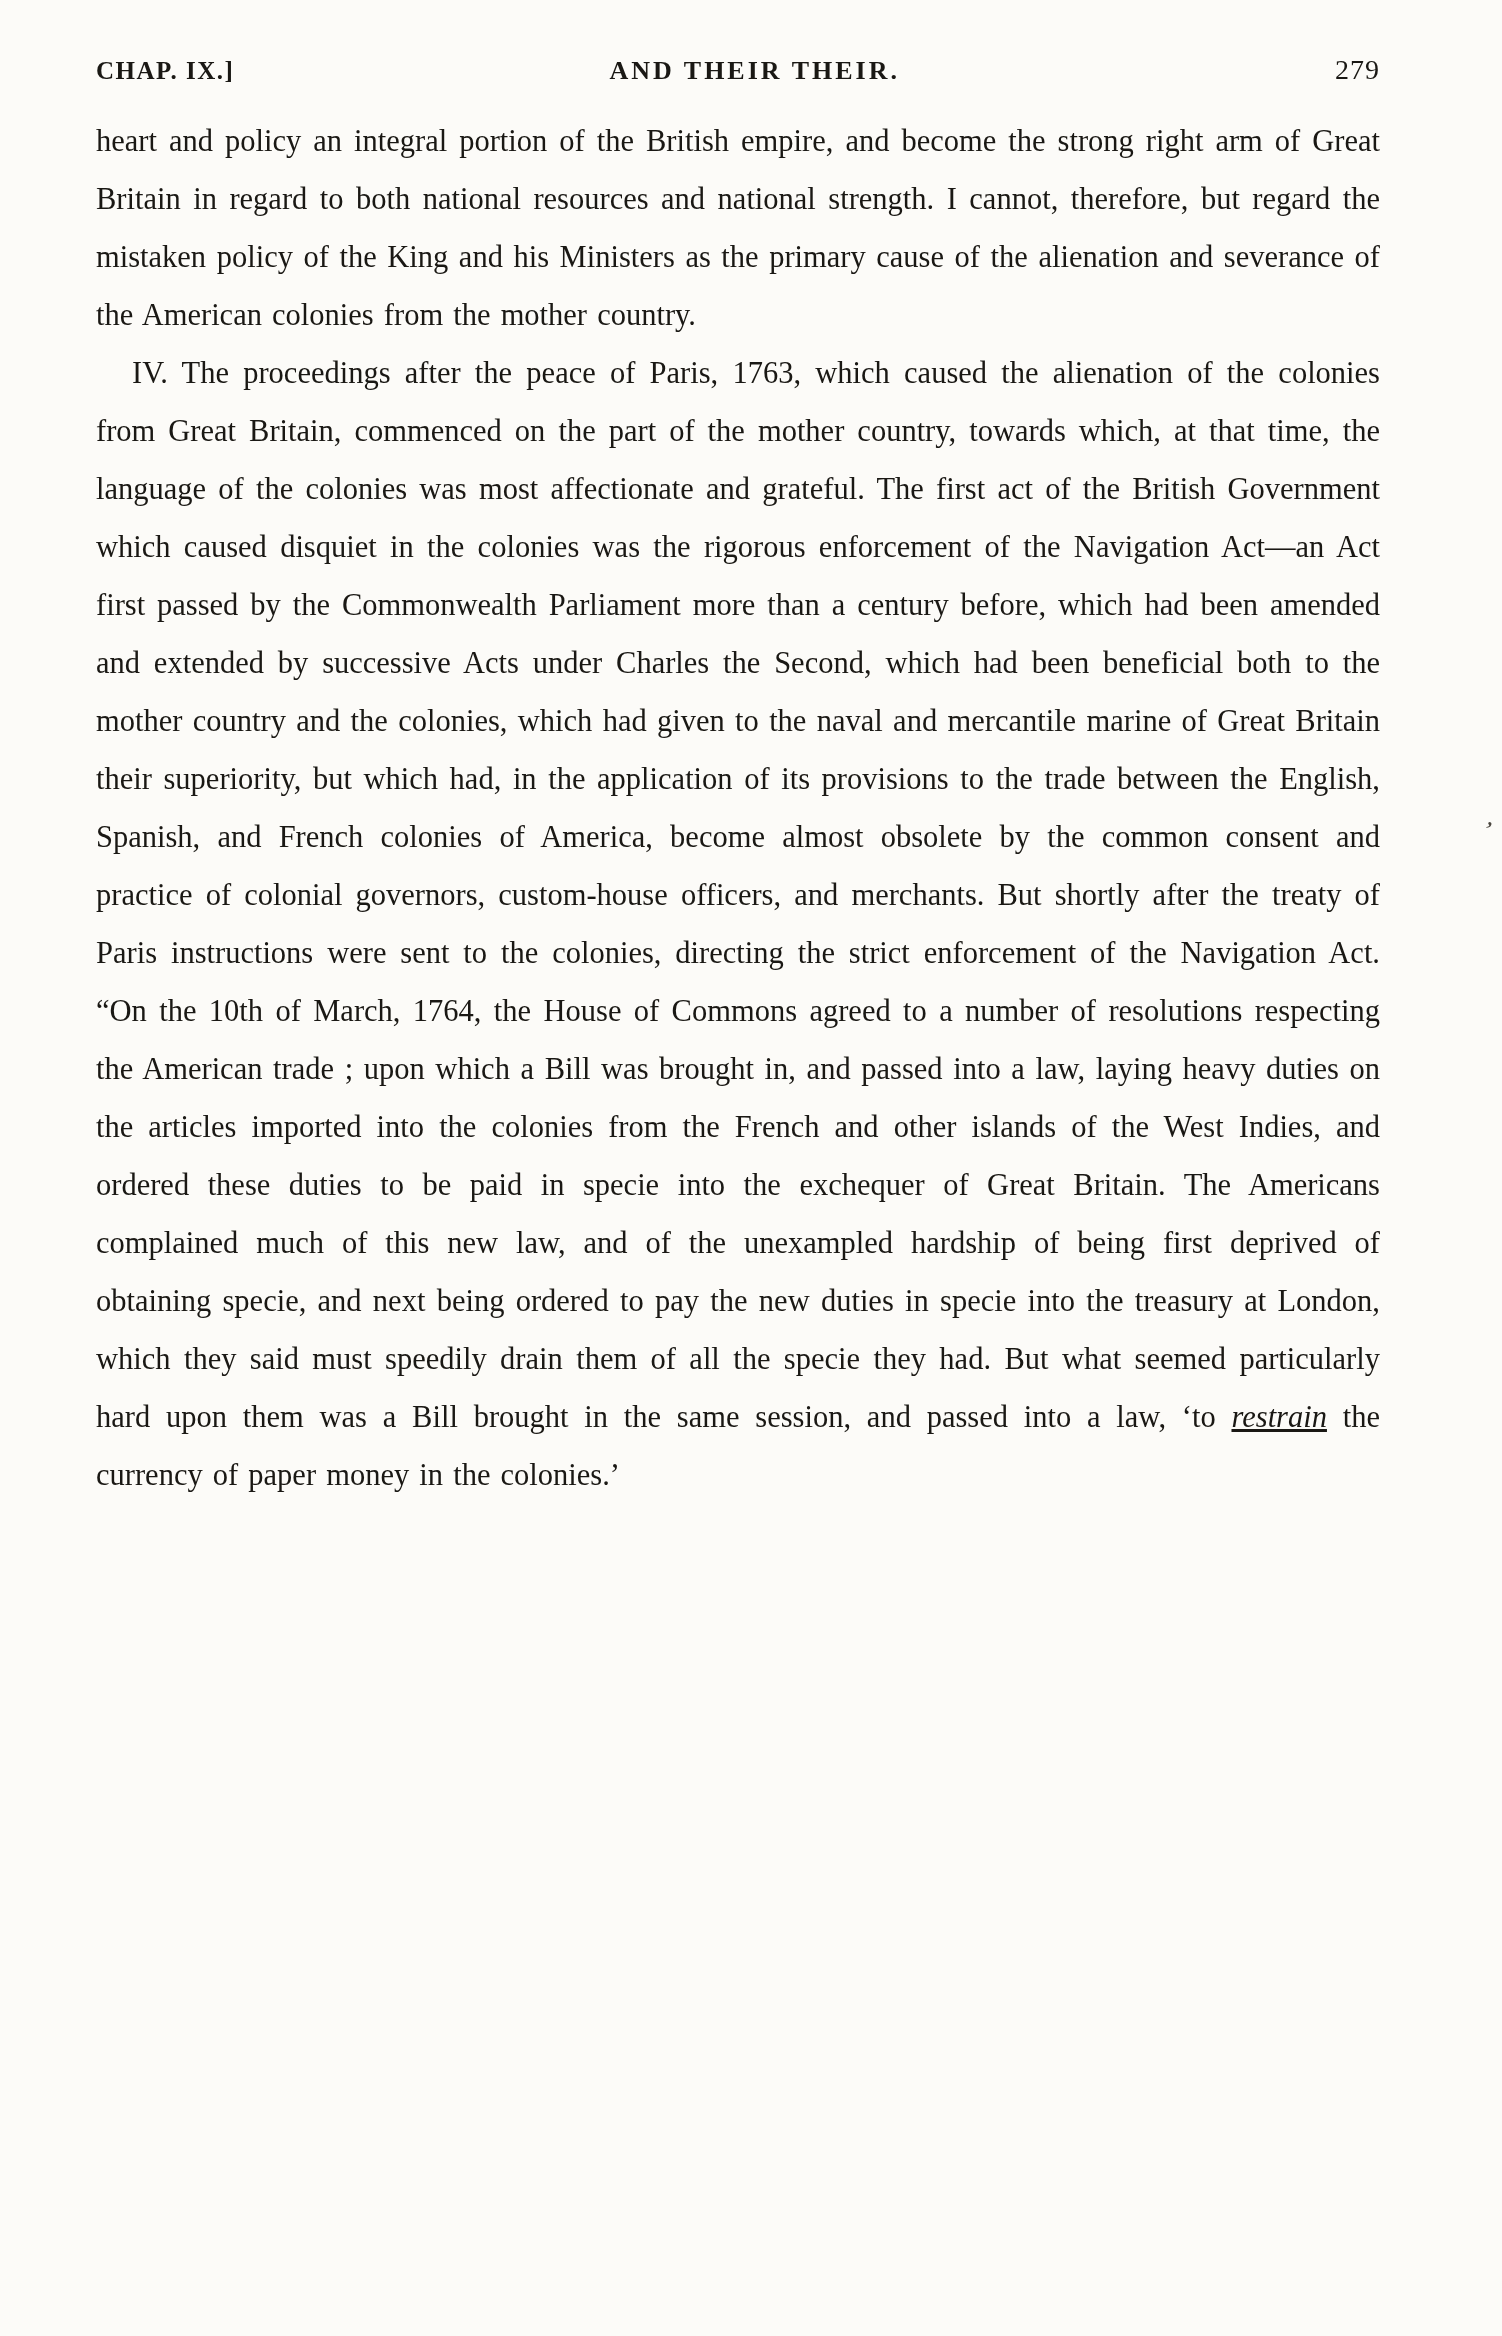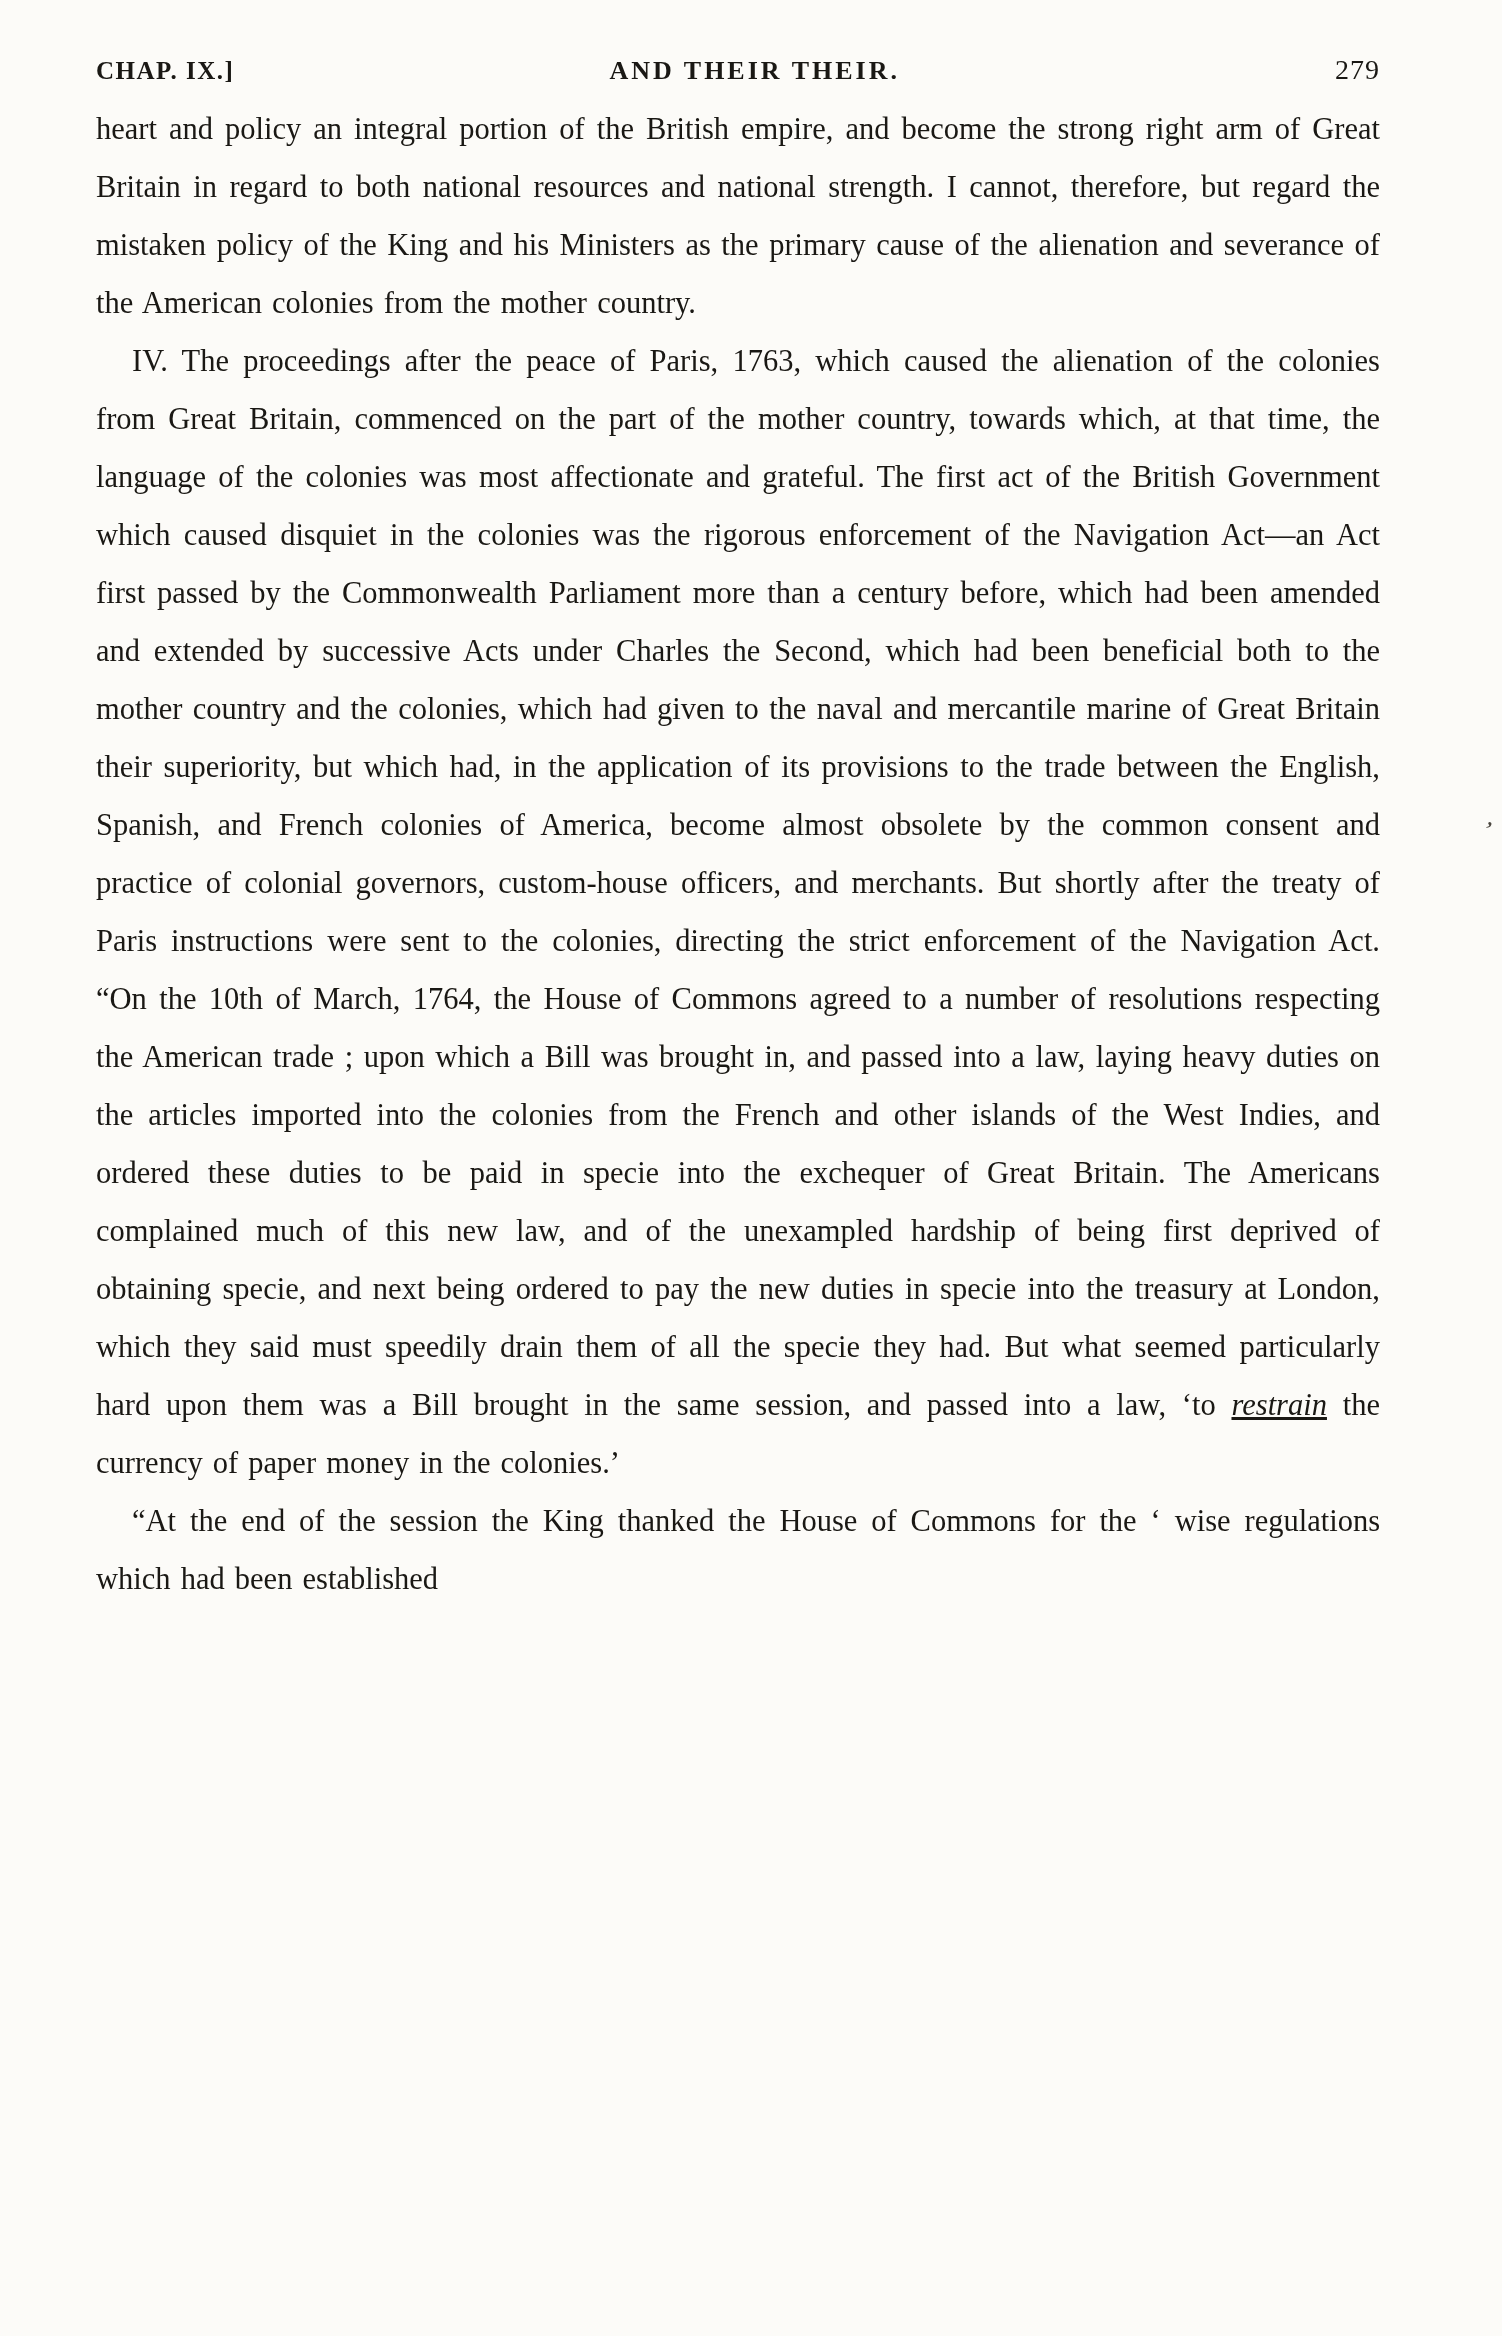--- a/index.html
+++ b/index.html
@@ -16,21 +16,21 @@
     box-sizing: border-box;
     padding: 54px 122px 0 96px;
     font-family: "Liberation Serif", "DejaVu Serif", serif;
     color: #1a1814;
     overflow: hidden;
   }
   .page-header {
     display: flex;
     justify-content: space-between;
     align-items: baseline;
-    margin-bottom: 14px;
+    margin-bottom: 26px;
   }
   .chapter-label {
     font-size: 25px;
     font-weight: 600;
     letter-spacing: 1.5px;
     white-space: nowrap;
   }
   .running-title {
     font-size: 26px;
     font-weight: 600;
@@ -77,18 +77,17 @@
 
   <header class="page-header">
     <span class="chapter-label">CHAP. IX.]</span>
     <span class="running-title">AND THEIR THEIR.</span>
     <span class="page-number">279</span>
   </header>
 
   <main class="page-body">
       <p class="para"><span>heart and policy an integral portion of the British empire, and become the strong right arm of Great Britain in regard to both national resources and national strength. I cannot, therefore, but regard the mistaken policy of the King and his Ministers as the primary cause of the alienation and severance of the American colonies from the mother country.</span></p>
       <p class="para indent"><span>IV. The proceedings after the peace of Paris, 1763, which caused the alienation of the colonies from Great Britain, commenced on the part of the mother country, towards which, at that time, the language of the colonies was most affectionate and grateful. The first act of the British Government which caused disquiet in the colonies was the rigorous enforcement of the Navigation Act—an Act first passed by the Commonwealth Parliament more than a century before, which had been amended and extended by successive Acts under Charles the Second, which had been beneficial both to the mother country and the colonies, which had given to the naval and mercantile marine of Great Britain their superiority, but which had, in the application of its provisions to the trade between the English, Spanish, and French colonies of America, become almost obsolete by the common consent and practice of colonial governors, custom-house officers, and merchants. But shortly after the treaty of Paris instructions were sent to the colonies, directing the strict enforcement of the Navigation Act. “On the 10th of March, 1764, the House of Commons agreed to a number of resolutions respecting the American trade ; upon which a Bill was brought in, and passed into a law, laying heavy duties on the articles imported into the colonies from the French and other islands of the West Indies, and ordered these duties to be paid in specie into the exchequer of Great Britain. The Americans complained much of this new law, and of the unexampled hardship of being first deprived of obtaining specie, and next being ordered to pay the new duties in specie into the treasury at London, which they said must speedily drain them of all the specie they had. But what seemed particularly hard upon them was a Bill brought in the same session, and passed into a law, ‘to </span><span class="italic">restrain</span><span> the currency of paper money in the colonies.’</span></p>
-      <p class="para indent"><span>“At the end of the session the King thanked the House of Commons for the ‘ wise regulations which had been established</span></p>
     </main>
 
   <span class="scan-artifact">’</span>
 
 </div>
 
 </body></html>

